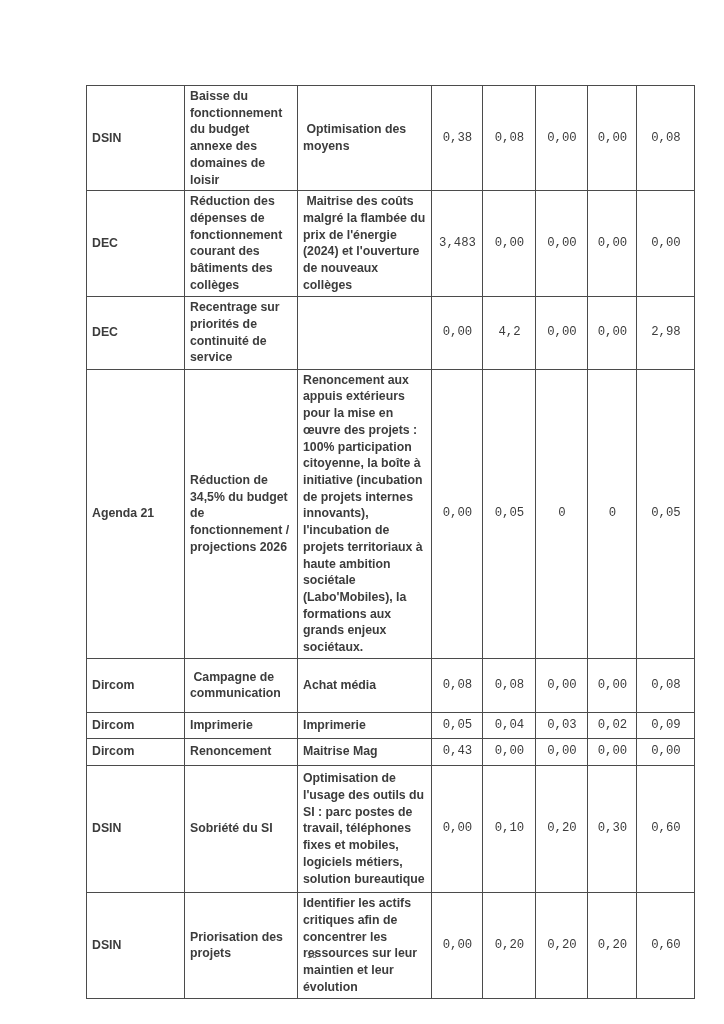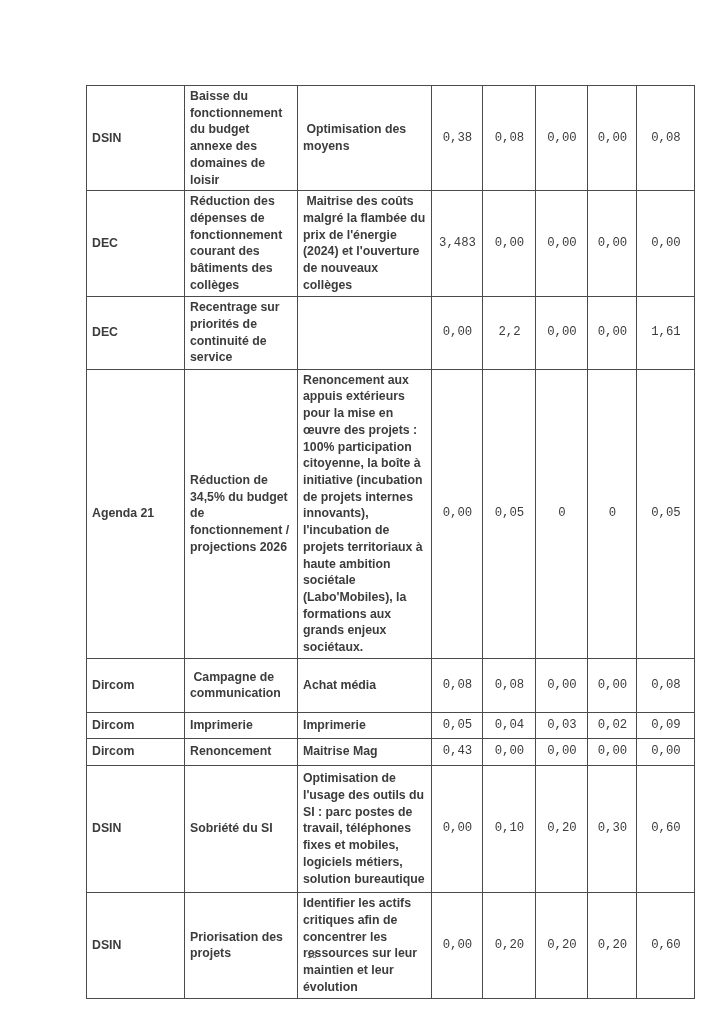--- a/index.html
+++ b/index.html
@@ -98,24 +98,24 @@
       <td class="cell-num">0,00</td>
       <td class="cell-num">0,00</td>
       <td class="cell-num">0,00</td>
       <td class="cell-num">0,00</td>
     </tr>
         <tr>
       <td class="cell-text">DEC</td>
       <td class="cell-text">Recentrage sur priorités de continuité de service</td>
       <td class="cell-text"></td>
       <td class="cell-num">0,00</td>
-      <td class="cell-num">2,2</td>
+      <td class="cell-num">4,2</td>
       <td class="cell-num">0,00</td>
       <td class="cell-num">0,00</td>
-      <td class="cell-num">1,61</td>
+      <td class="cell-num">2,98</td>
     </tr>
         <tr>
       <td class="cell-text">Agenda 21</td>
       <td class="cell-text">Réduction de 34,5% du budget de fonctionnement / projections 2026</td>
       <td class="cell-text">Renoncement aux appuis extérieurs pour la mise en œuvre des projets : 100% participation citoyenne, la boîte à initiative (incubation de projets internes innovants), l'incubation de projets territoriaux à haute ambition sociétale (Labo'Mobiles), la formations aux grands enjeux sociétaux.</td>
       <td class="cell-num">0,00</td>
       <td class="cell-num">0,05</td>
       <td class="cell-num">0</td>
       <td class="cell-num">0</td>
       <td class="cell-num">0,05</td>

